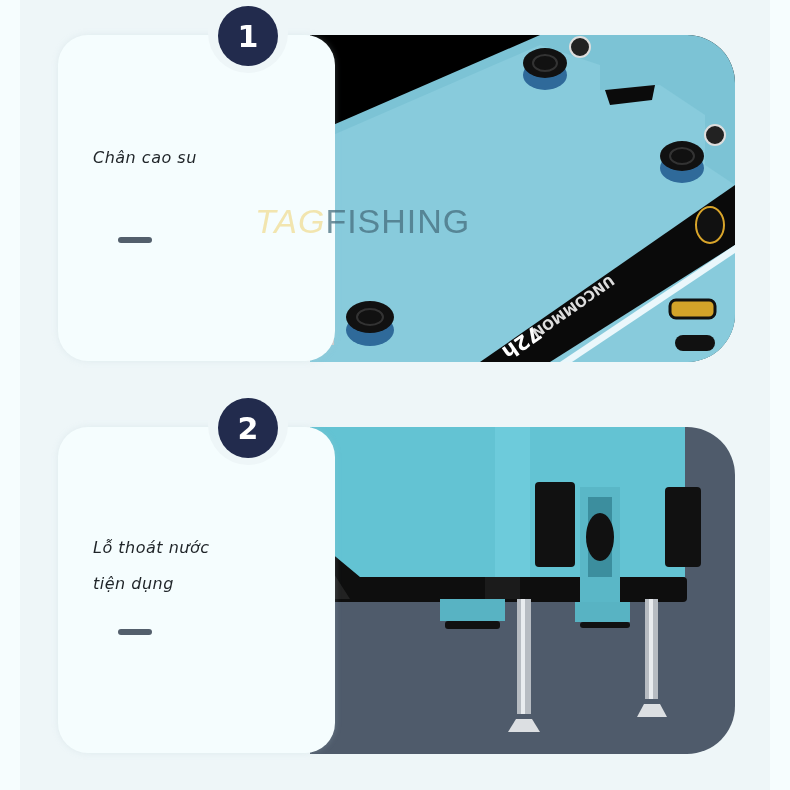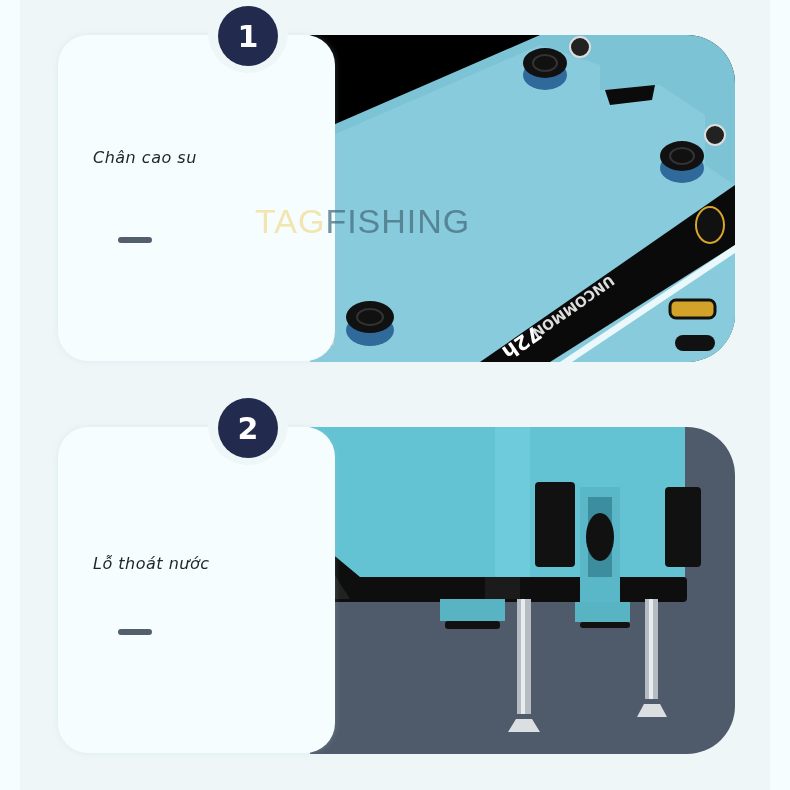--- a/index.html
+++ b/index.html
@@ -6,21 +6,21 @@
   body { width:790px; height:790px; background:#f6fdfe; position:relative; overflow:hidden; font-family:"DejaVu Sans", sans-serif; }
   .panel { position:absolute; left:20px; top:0; width:750px; height:790px; background:#eef6f8; }
   .feature { position:absolute; left:0; width:790px; height:340px; }
   .photo { position:absolute; left:310px; top:0; width:425px; height:327px; border-radius:0 48px 48px 0; overflow:hidden; }
   .card { position:absolute; left:58px; top:0; width:277px; height:326px; background:#f5fdfe; border-radius:30px; box-shadow:0 0 6px rgba(180,205,210,0.25); z-index:2; }
   .notch { position:absolute; left:150px; top:-14px; width:80px; height:52px; background:#eef6f8; border-radius:0 0 40px 40px; z-index:3; }
   .badge { position:absolute; left:160px; top:-29px; width:60px; height:60px; border-radius:50%; background:#222b4d; color:#fff; font:bold 30px "DejaVu Sans", sans-serif; display:flex; align-items:center; justify-content:center; z-index:4; }
   .title { position:absolute; left:35px; top:105px; width:240px; font-family:"DejaVu Sans", sans-serif; font-style:italic; font-size:16px; line-height:36px; color:#1f2428; letter-spacing:0.5px; }
   .dash { position:absolute; left:60px; top:202px; width:34px; height:6px; border-radius:3px; background:#535f6c; }
   .watermark { position:absolute; left:255px; top:202px; font-family:"Liberation Sans", sans-serif; font-size:34px; letter-spacing:1px; z-index:5; pointer-events:none; }
-  .wm-a { color:rgba(238,210,110,0.55); }
+  .wm-a { color:rgba(238,210,110,0.55);font-style:italic; }
   .wm-b { color:rgba(70,110,125,0.75);text-align:center; }
 </style>
 </head>
 <body>
 
 <div class="panel"></div>
 
 <div class="feature" style="top:35px;">
   <div class="photo">
     <svg width="425" height="327" viewBox="0 0 425 327">
@@ -103,18 +103,19 @@
       <rect x="211" y="172" width="4" height="115" fill="#e9ecef"></rect>
       <polygon points="198,305 230,305 222,292 206,292" fill="#dcdfe2"></polygon>
       <rect x="335" y="172" width="13" height="100" fill="#b7bcc2"></rect>
       <rect x="339" y="172" width="4" height="100" fill="#e9ecef"></rect>
       <polygon points="327,290 357,290 350,277 334,277" fill="#dcdfe2"></polygon>
     </svg>
   </div>
   <div class="card">
     <div class="notch"></div>
     <div class="badge">2</div>
-    <div class="title" style="top:119px;">
+    <div class="title" style="top:103px;">
       <div>Lỗ thoát nước</div>
+      <div>tiện dụng</div>
     </div>
     <div class="dash"></div>
   </div>
 </div>
 
 </body></html>

